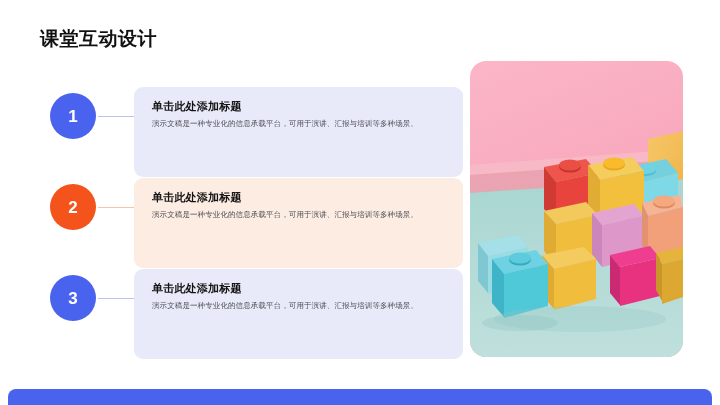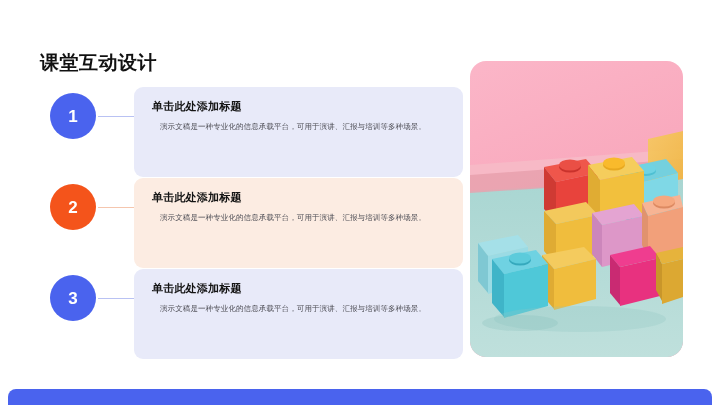--- a/index.html
+++ b/index.html
@@ -25,21 +25,20 @@
   .slide-title {
     position: absolute;
     left: 40px;
     top: 28px;
     font-size: 19px;
     font-weight: bold;
     color: #111111;
     letter-spacing: 0.5px;
     line-height: 1.2;
     white-space: nowrap;
-    margin-top: 24px;
   }
 
   
   .rows {
     position: absolute;
     left: 0;
     top: 82px;
     width: 470px;
     height: 275px;
   }
@@ -121,21 +120,21 @@
     font-weight: bold;
     color: #141414;
     line-height: 1.3;
     margin: 2px 0 5px 0;
     letter-spacing: 0.2px;
   }
   .card-body {
     font-size: 7.5px;
     color: #4d4d55;
     line-height: 1.55;
-    margin: 8px;
+    margin: 0;
     letter-spacing: 0.1px;
   }
 
   
   .photo {
     position: absolute;
     left: 470px;
     top: 61px;
     width: 213px;
     height: 296px;

